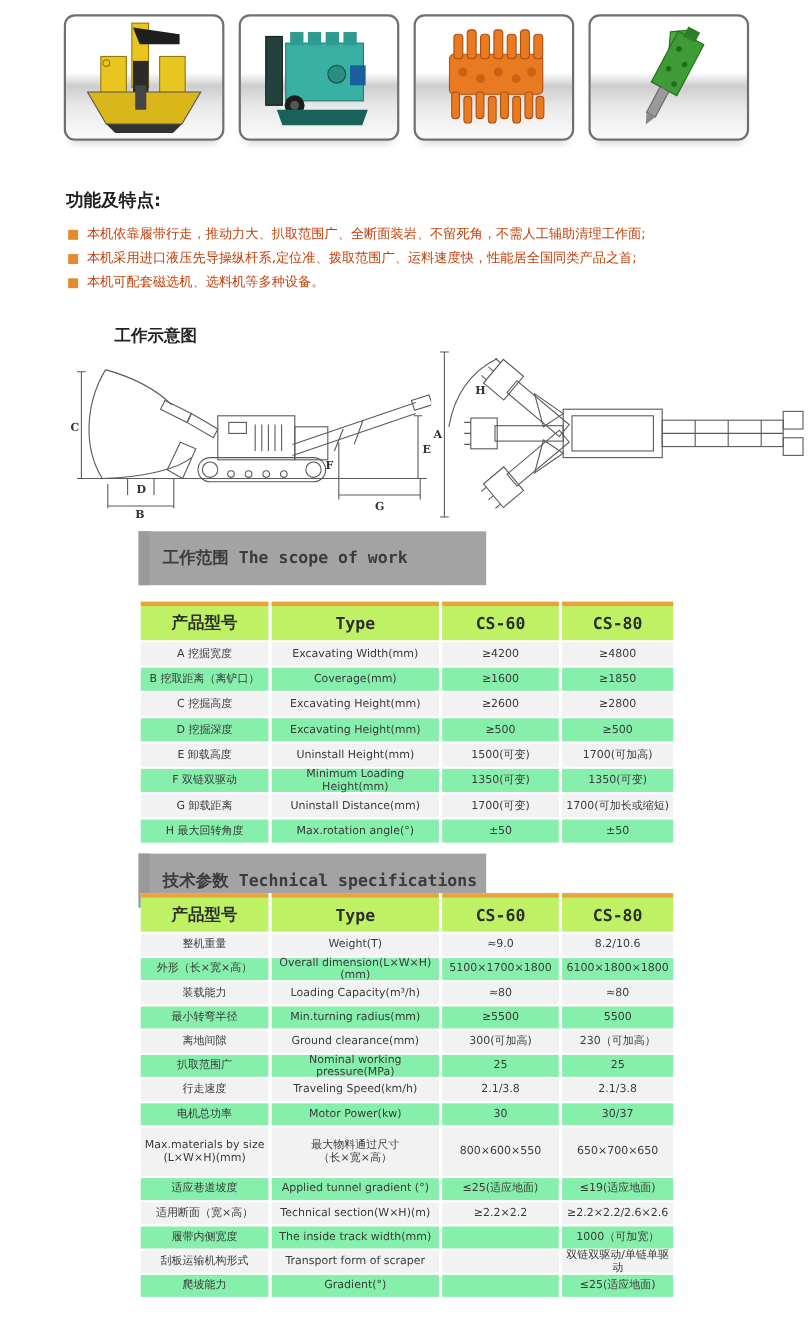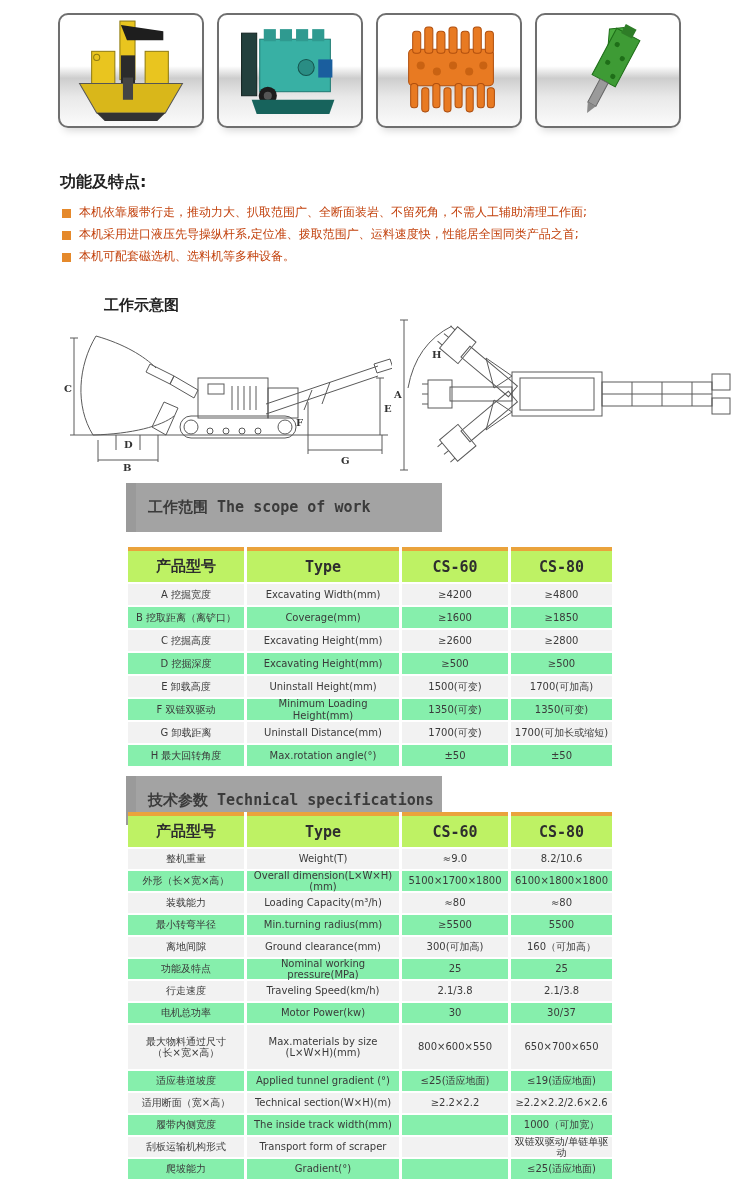--- a/index.html
+++ b/index.html
@@ -282,37 +282,37 @@
       <div class="cell row-light">Loading Capacity(m³/h)</div>
       <div class="cell row-light">≈80</div>
       <div class="cell row-light">≈80</div>
       <div class="cell row-gray">最小转弯半径</div>
       <div class="cell row-gray">Min.turning radius(mm)</div>
       <div class="cell row-gray">≥5500</div>
       <div class="cell row-gray">5500</div>
       <div class="cell row-light">离地间隙</div>
       <div class="cell row-light">Ground clearance(mm)</div>
       <div class="cell row-light">300(可加高)</div>
-      <div class="cell row-light">160（可加高）</div>
-      <div class="cell row-gray">功能及特点</div>
+      <div class="cell row-light">230（可加高）</div>
+      <div class="cell row-gray">扒取范围广</div>
       <div class="cell row-gray">Nominal working pressure(MPa)</div>
       <div class="cell row-gray">25</div>
       <div class="cell row-gray">25</div>
       <div class="cell row-light">行走速度</div>
       <div class="cell row-light">Traveling Speed(km/h)</div>
       <div class="cell row-light">2.1/3.8</div>
       <div class="cell row-light">2.1/3.8</div>
       <div class="cell row-gray">电机总功率</div>
       <div class="cell row-gray">Motor Power(kw)</div>
       <div class="cell row-gray">30</div>
       <div class="cell row-gray">30/37</div>
+      <div class="cell row-light tall">Max.materials by size
+(L×W×H)(mm)</div>
       <div class="cell row-light tall">最大物料通过尺寸
 （长×宽×高）</div>
-      <div class="cell row-light tall">Max.materials by size
-(L×W×H)(mm)</div>
       <div class="cell row-light tall">800×600×550</div>
       <div class="cell row-light tall">650×700×650</div>
       <div class="cell row-gray">适应巷道坡度</div>
       <div class="cell row-gray">Applied tunnel gradient (°)</div>
       <div class="cell row-gray">≤25(适应地面)</div>
       <div class="cell row-gray">≤19(适应地面)</div>
       <div class="cell row-light">适用断面（宽×高）</div>
       <div class="cell row-light">Technical section(W×H)(m)</div>
       <div class="cell row-light">≥2.2×2.2</div>
       <div class="cell row-light">≥2.2×2.2/2.6×2.6</div>

